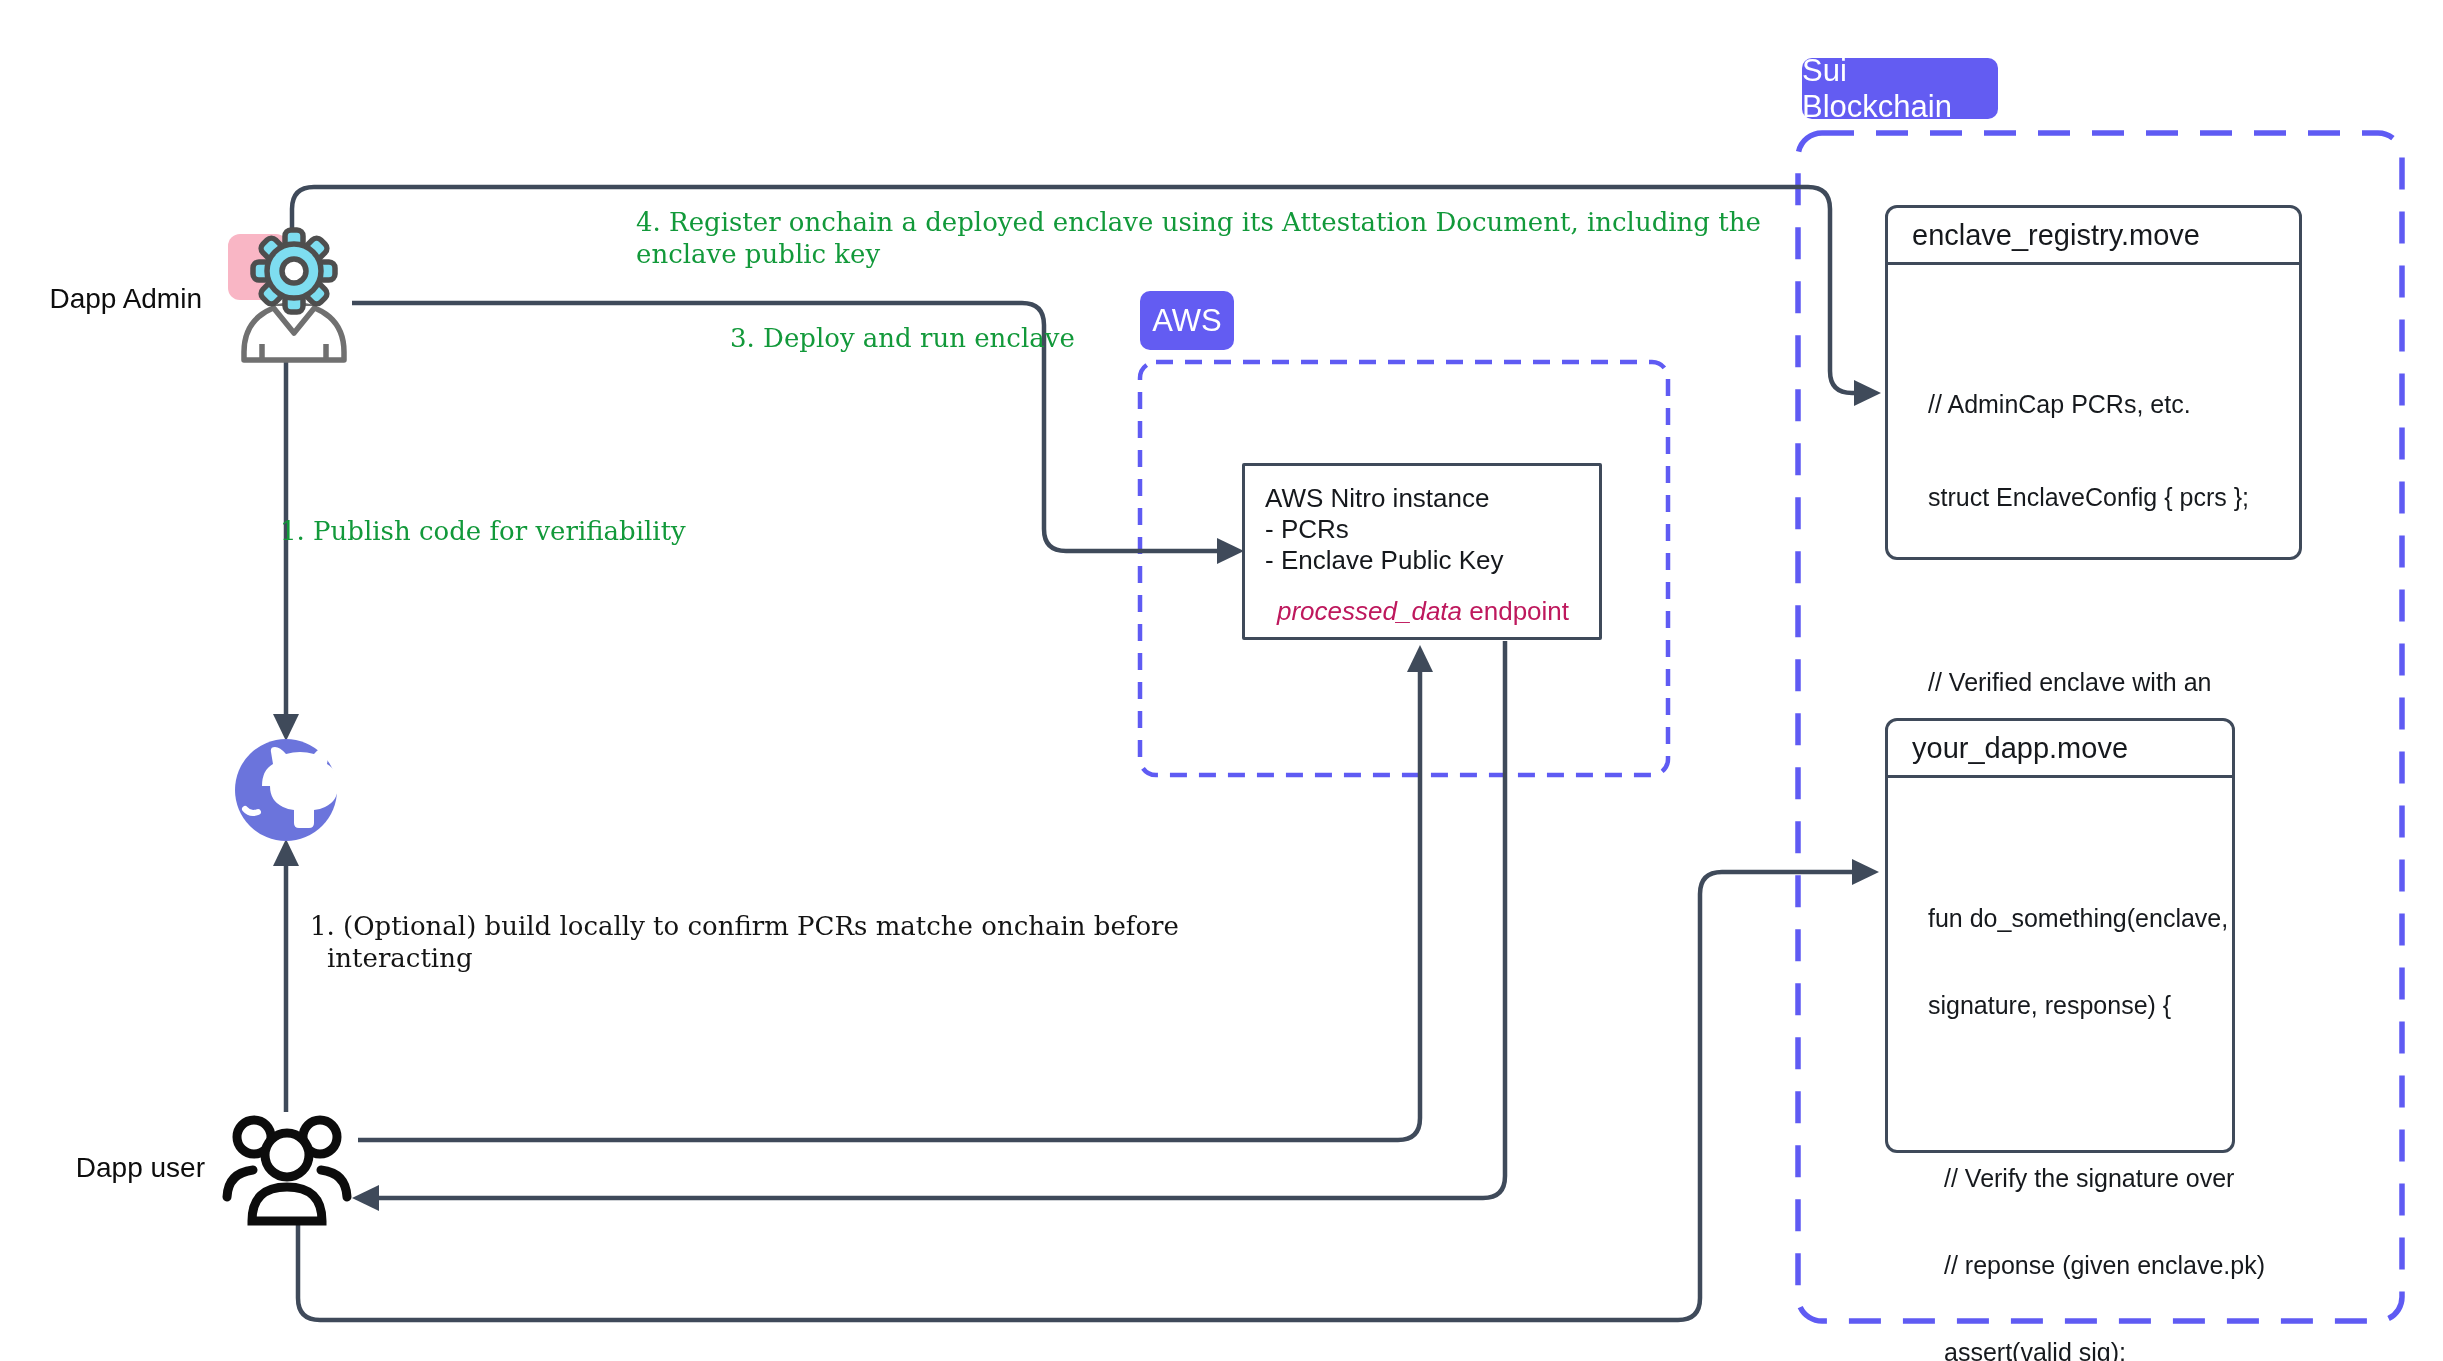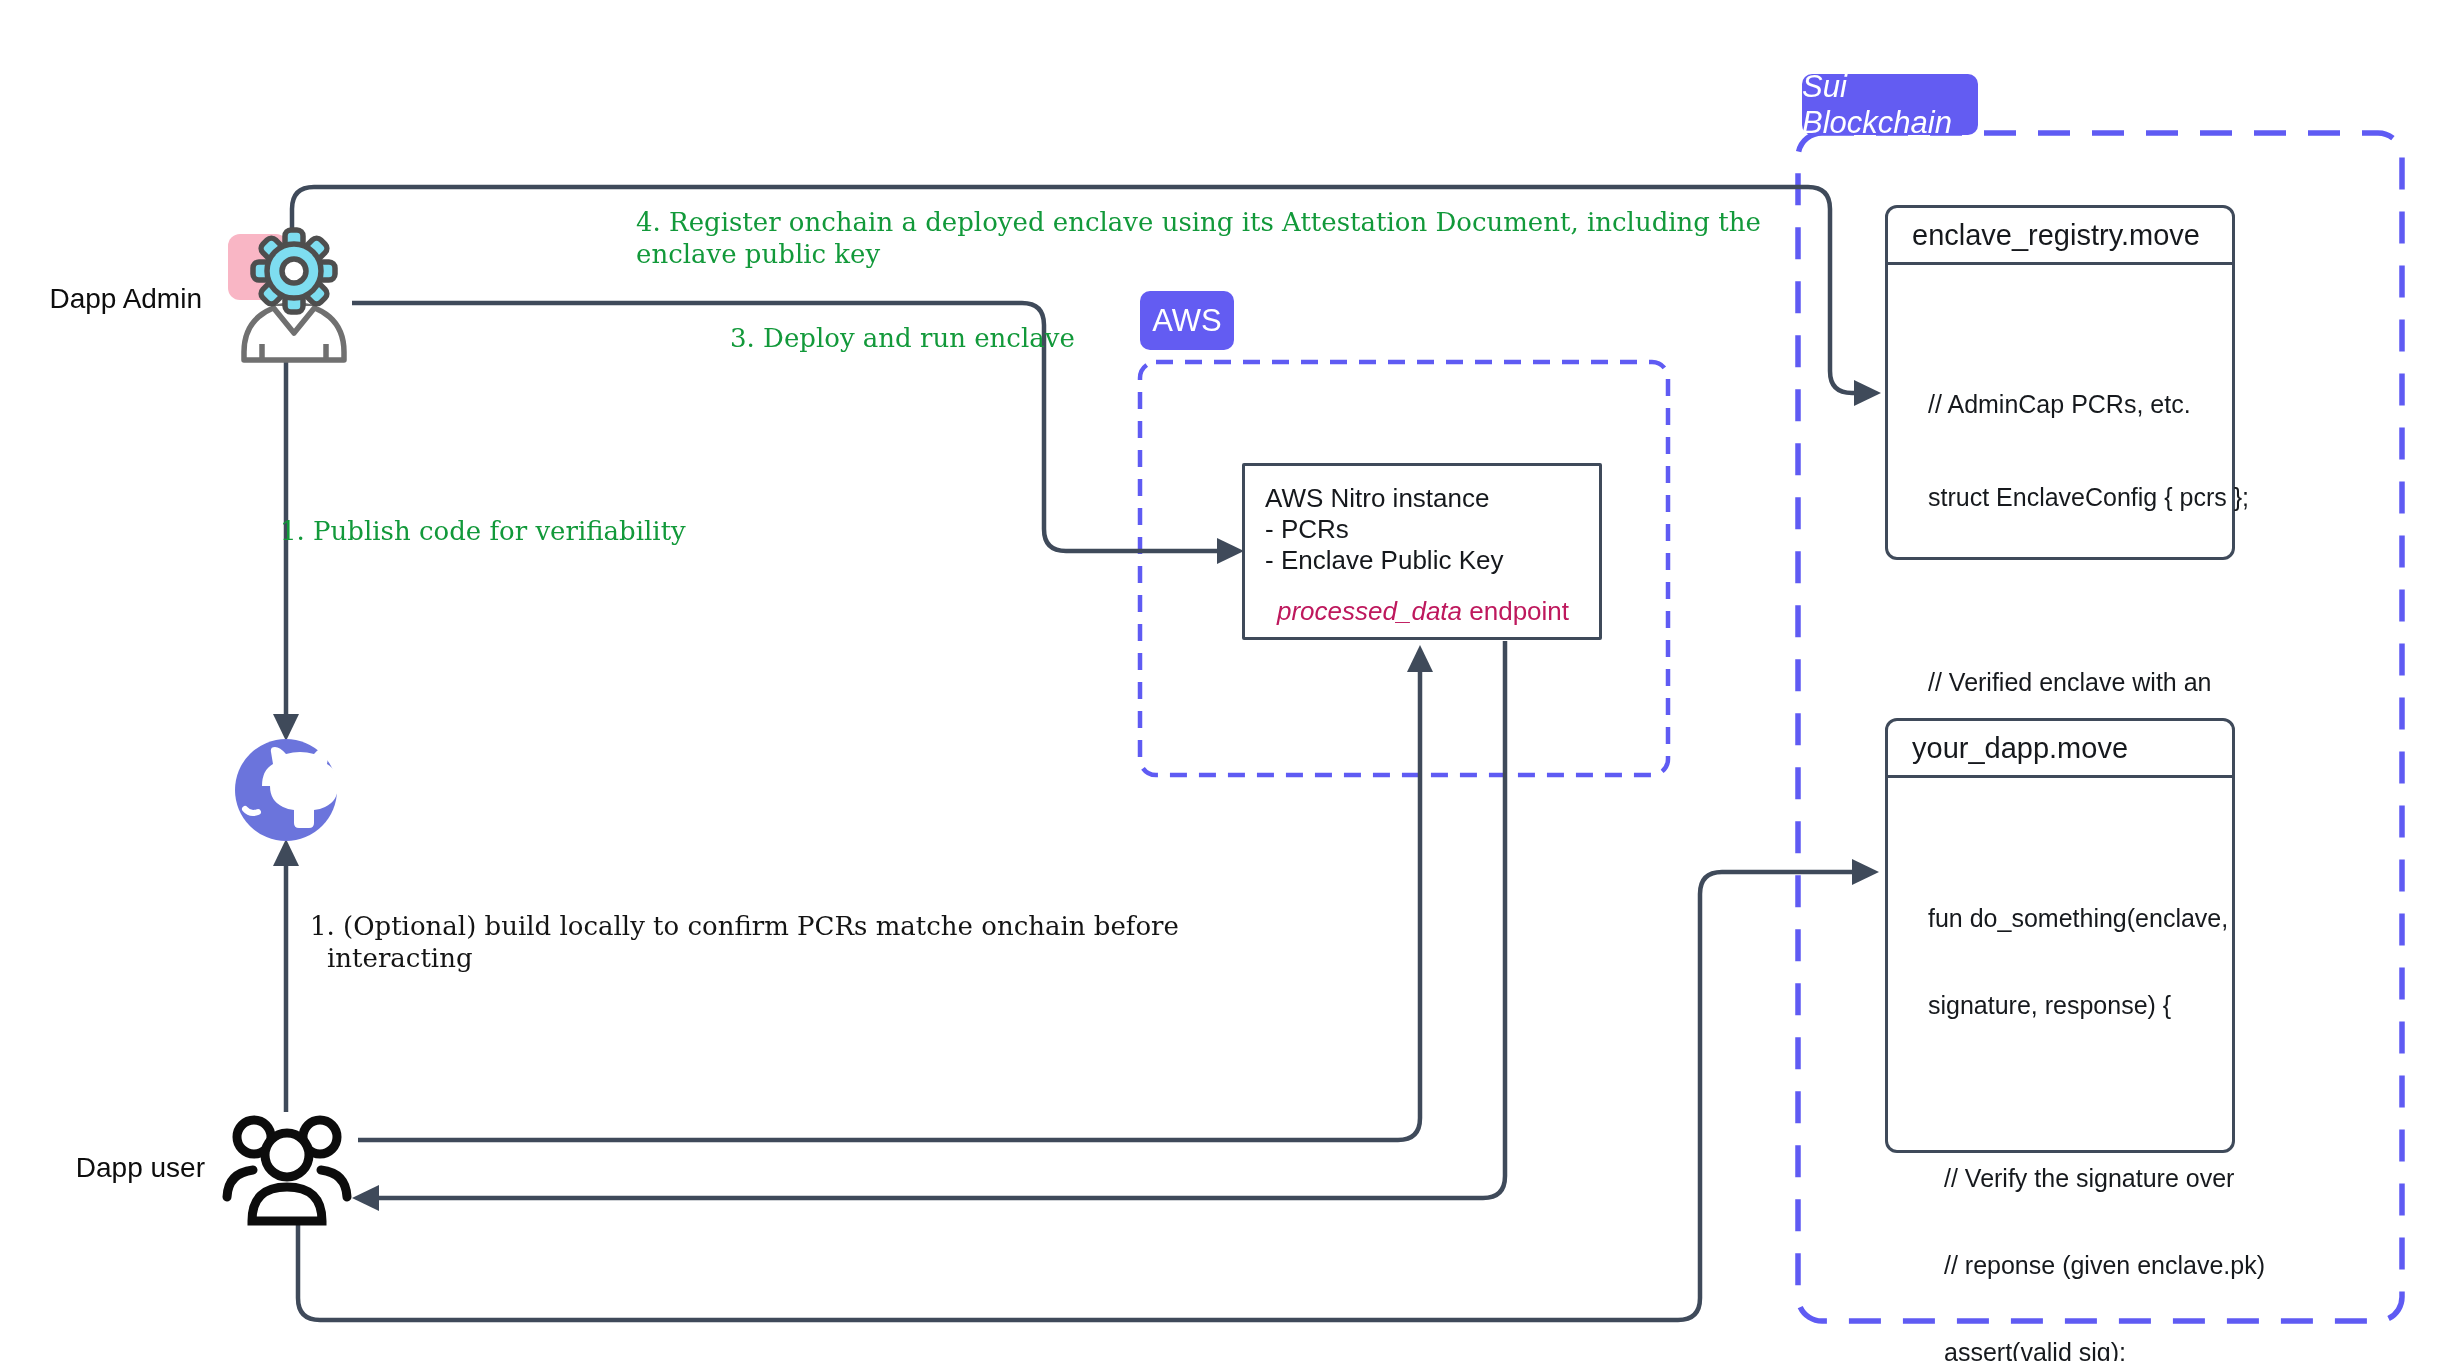--- a/index.html
+++ b/index.html
@@ -155,34 +155,34 @@
 
     <div class="abs green-note" style="left:636px;top:206px;">4. Register onchain a deployed enclave using its Attestation Document, including the</div>
     <div class="abs green-note" style="left:636px;top:238px;">enclave public key</div>
     <div class="abs green-note" style="left:730px;top:322px;">3. Deploy and run enclave</div>
     <div class="abs green-note" style="left:280px;top:515px;">1. Publish code for verifiability</div>
 
     <div class="abs black-note" style="left:310px;top:910px;">1. (Optional) build locally to confirm PCRs matche onchain before</div>
     <div class="abs black-note" style="left:327px;top:942px;">interacting</div>
 
     <div class="abs badge" style="left:1140px;top:291px;width:94px;height:59px;">AWS</div>
-    <div class="abs badge" style="left:1802px;top:74px;width:176px;height:61px;font-style:italic;">Sui Blockchain</div>
+    <div class="abs badge" style="left:1802px;top:58px;width:196px;height:61px;">Sui Blockchain</div>
 
     <div class="abs node-box" style="left:1242px;top:463px;width:360px;height:177px;border-radius:2px;">
       <div class="nitro-text">
         <div>AWS Nitro instance</div>
         <div>- PCRs</div>
         <div>- Enclave Public Key</div>
       </div>
       <div class="endpoint-line">
         <span class="it">processed_data</span><span> endpoint</span>
       </div>
     </div>
 
-    <div class="abs node-box" style="left:1885px;top:205px;width:350px;height:355px;">
+    <div class="abs node-box" style="left:1885px;top:205px;width:417px;height:355px;">
       <div class="box-title">enclave_registry.move</div>
       <div class="code" style="margin-top:62px;">
         <div>// AdminCap PCRs, etc.</div>
         <div>struct EnclaveConfig { pcrs };</div>
         <div class="gap"></div>
         <div>// Verified enclave with an</div>
         <div>// enclave public key</div>
         <div>struct Enclave { pk };</div>
       </div>
     </div>

